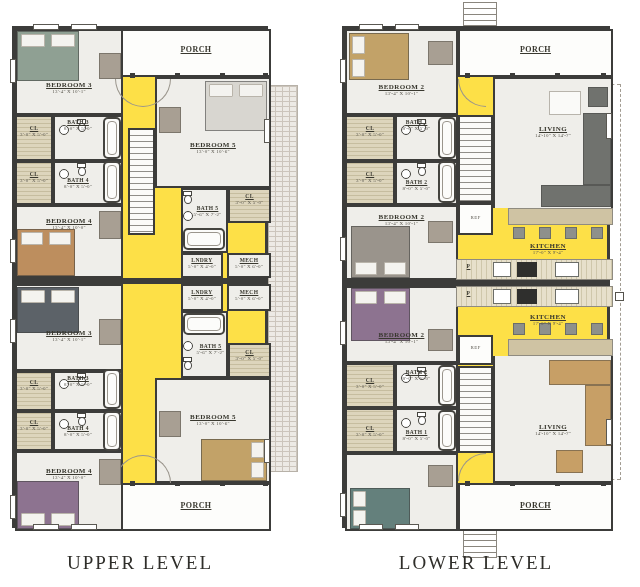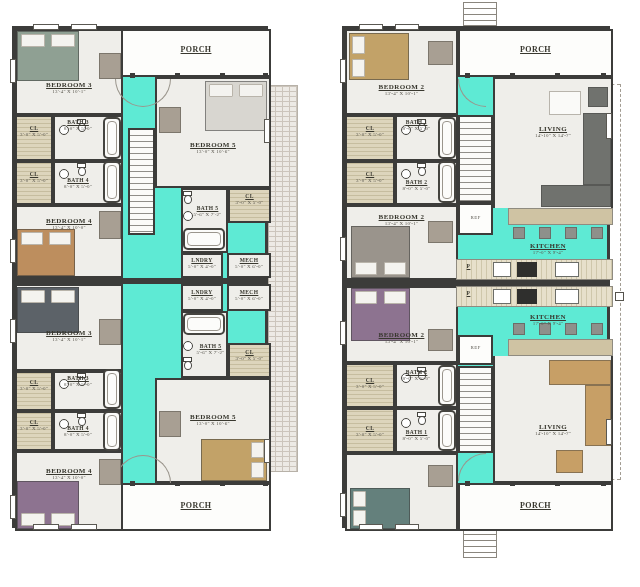--- a/index.html
+++ b/index.html
@@ -1,18 +1,18 @@
 <!DOCTYPE html>
 <html><head>
 <meta charset="utf-8">
 <style>
   html,body{margin:0;padding:0;background:#ffffff;}
   .canvas{position:relative;width:640px;height:587px;background:#ffffff;overflow:hidden;
           font-family:"Liberation Serif",serif;color:#3a3935;}
-  .bldg{position:absolute;border:3px solid #3c3c3a;background:#5eead4;box-sizing:border-box;}
+  .bldg{position:absolute;border:3px solid #3c3c3a;background:#fde047;box-sizing:border-box;}
   .room{position:absolute;border:2px solid #3c3c3a;background:#efeeea;box-sizing:border-box;z-index:1;}
   .porch{background:#fdfdfb;}
   .hatch{background:#ddd5bc;background-image:repeating-linear-gradient(0deg,transparent 0 3px,#c6bd9f 3px 4px);}
   .stairs{background:#fbfbf9;background-image:repeating-linear-gradient(180deg,transparent 0 5px,#908e89 5px 6px);}
   .party{position:absolute;background:#3c3c3a;z-index:2;}
   .lbl{position:absolute;z-index:6;text-align:center;line-height:1.2;pointer-events:none;}
   .rn{font-size:7px;font-weight:bold;letter-spacing:.4px;text-decoration:underline;color:#39382f;}
   .rn.small{font-size:5.5px;}
   .rd{font-size:5px;color:#5a574f;letter-spacing:.2px;}
   .bed{position:absolute;z-index:3;border:1px solid rgba(60,60,58,.55);box-sizing:border-box;}
@@ -417,14 +417,16 @@
       </div>
     <div class="lbl" style="left:148px;top:394px;width:120px;">
         <div class="rn">LIVING</div>
         <div class="rd">14'-10" X 14'-7"</div>
       </div>
     <div class="lbl" style="left:113px;top:472px;width:155px;">
         <div class="rn" style="font-size:8px;">PORCH</div>
       </div>
   </div>
 
+  <div class="level-title" style="left:12px;top:552px;width:256px;">UPPER LEVEL</div>
+  <div class="level-title" style="left:342px;top:552px;width:268px;">LOWER LEVEL</div>
 
 </div>
 
 </body></html>

